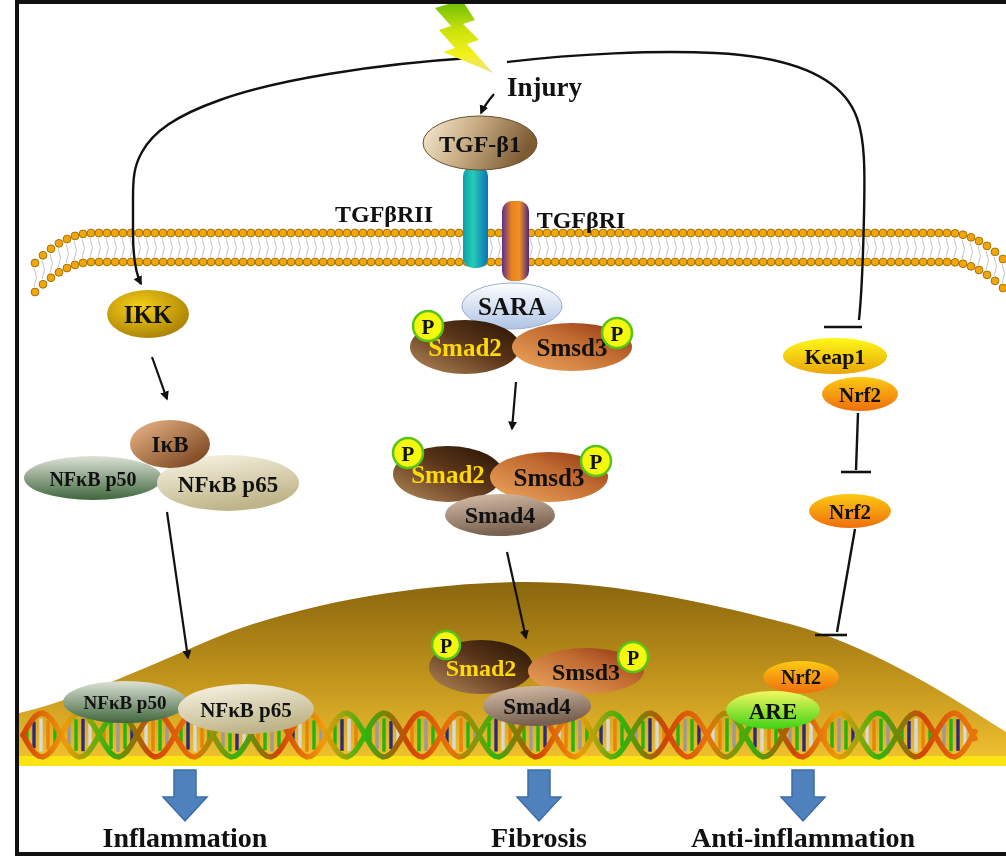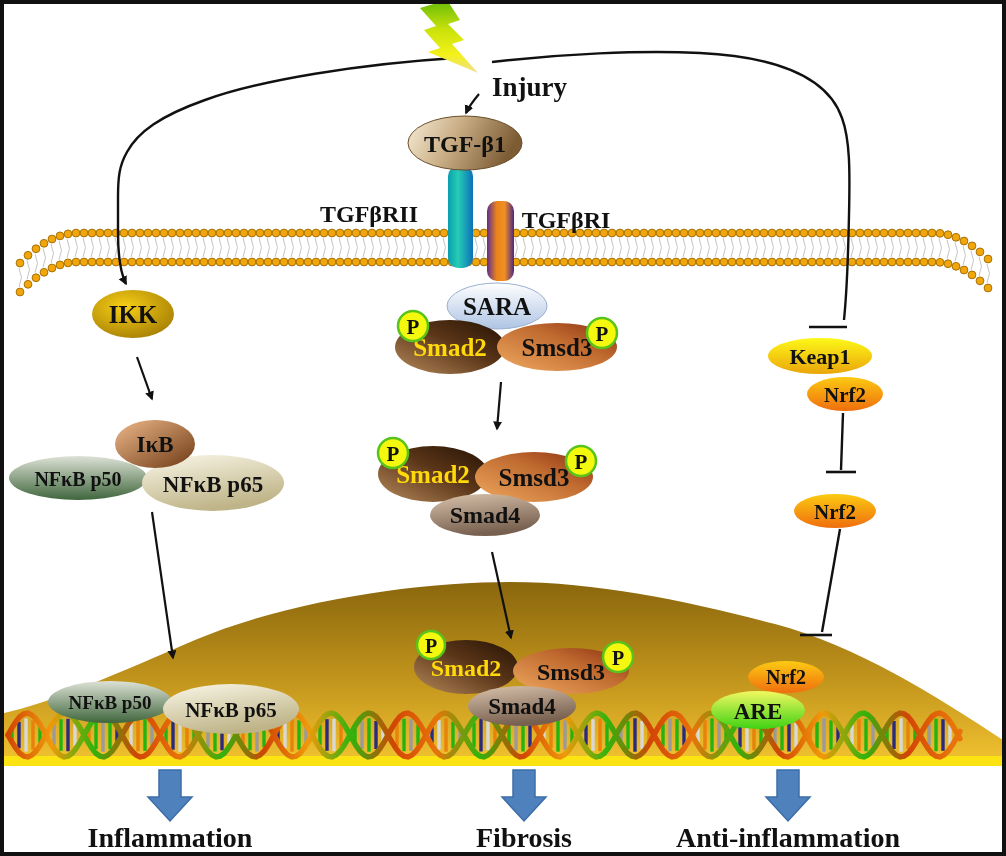--- a/index.html
+++ b/index.html
@@ -1,16 +1,16 @@
 <!DOCTYPE html>
 <html><head>
 <meta charset="utf-8">
 <style>
   html,body{margin:0;padding:0;background:#ffffff;}
-  .stage{width:986px;height:856px;position:relative;}
+  .stage{width:986px;height:856px;position:relative;padding-left:15px;}
   svg{display:block;}
   text{font-family:"Liberation Serif","DejaVu Serif",serif;font-weight:bold;fill:#111;}
   .t-yellow{fill:#ffd90a;}
 </style>
 </head>
 <body>
 
 <div class="stage">
 <svg width="1006" height="856" viewBox="0 0 1006 856">
   <defs>

